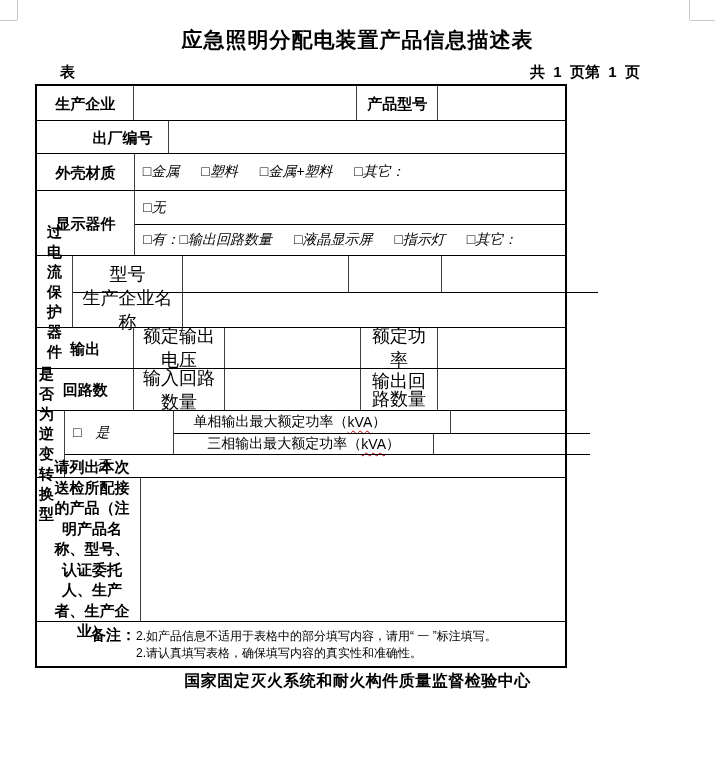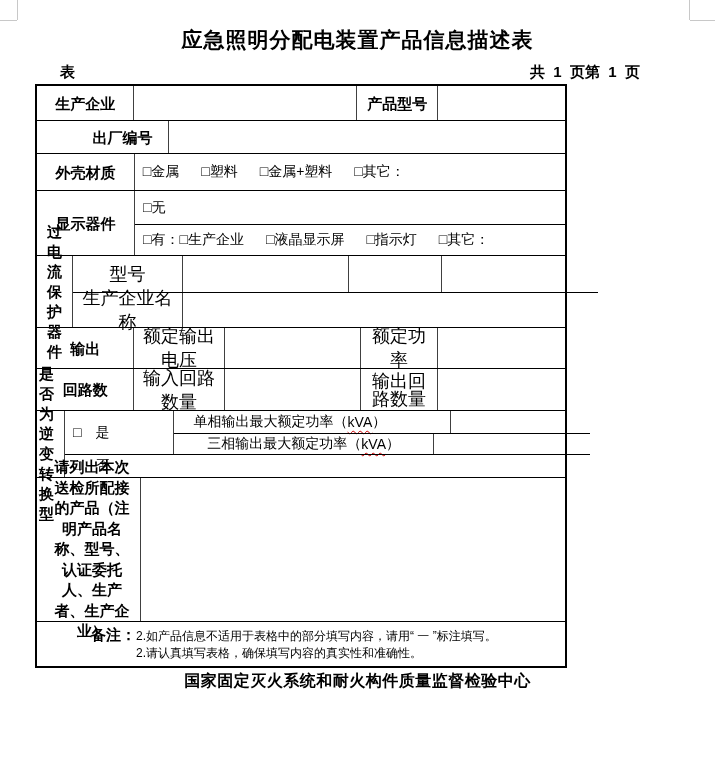--- a/index.html
+++ b/index.html
@@ -32,21 +32,21 @@
     position:absolute; top:84px; left:35px; width:532px;
     border:2px solid #000; font-size:14px;
   }
   .tr { display:flex; width:100%; }
   .bt { border-top:1px solid #000; }
   .bl { border-left:1px solid #404040; }
   .td { display:flex; align-items:center; justify-content:center; text-align:center; }
   .td.left { justify-content:flex-start; text-align:left; }
   .lab { font-weight:bold; font-size:15px; padding:0 10px; line-height:19px; }
   .sub { font-size:18px; padding:0 4px; }
-  .opts { padding-left:8px; }
+  .opts { padding-left:8px;font-style:italic; }
   .opt { white-space:pre; margin-right:22px; }
   .opt.tight { margin-right:0; }
   .col { display:flex; flex-direction:column; }
 
   .w114{width:114px;} .w274{width:274px;} .w95{width:95px;} .w157{width:157px;}
   .w109{width:109px;} .w167{width:167px;} .w93{width:93px;} .w260{width:260px;}
   .w417{width:417px;} .w526{width:526px;} .w640{width:640px;}
   .h34{height:34px;} .h33{height:33px;padding-left:40px;} .h37{height:37px;} .h31{height:31px;}
   .h35{height:35px;} .h41{height:41px;} .h42{height:42px;}
   .h22{height:22px;gap:44px;} .h21{height:21px;} .h24{height:24px;}
@@ -112,21 +112,21 @@
     </div>
 
     <div class="tr bt" style="height:65px;">
       <div class="td lab w114">显示器件</div>
       <div class="col bl w526">
         <div class="td left h34 opts">
           <span class="opt chk">□无</span>
         </div>
         <div class="td left h31 bt opts">
           <span class="opt tight chk">□有：</span>
-          <span class="opt chk">□生产企业</span>
+          <span class="opt chk">□输出回路数量</span>
           <span class="opt chk">□液晶显示屏</span>
           <span class="opt chk">□指示灯</span>
           <span class="opt chk">□其它：</span>
         </div>
       </div>
     </div>
 
     <div class="tr bt" style="height:72px;">
       <div class="td lab w114 lab-wrap">过电流保护器件</div>
       <div class="col bl w526">

